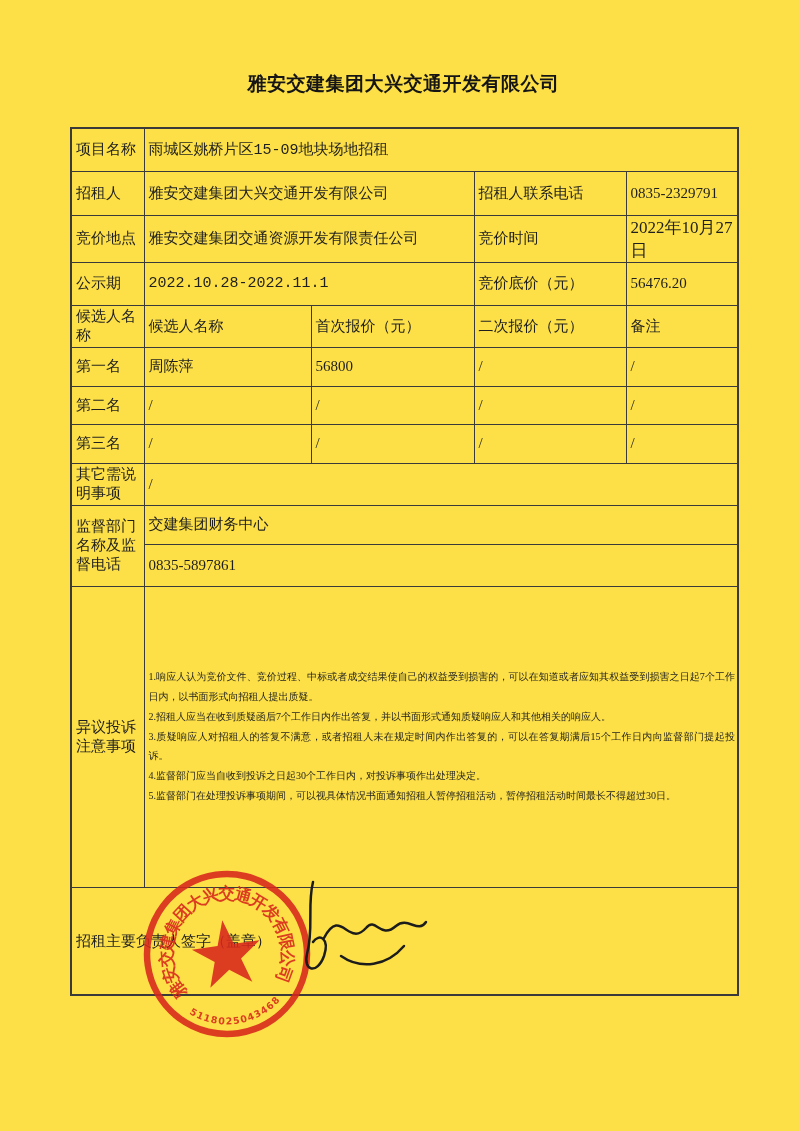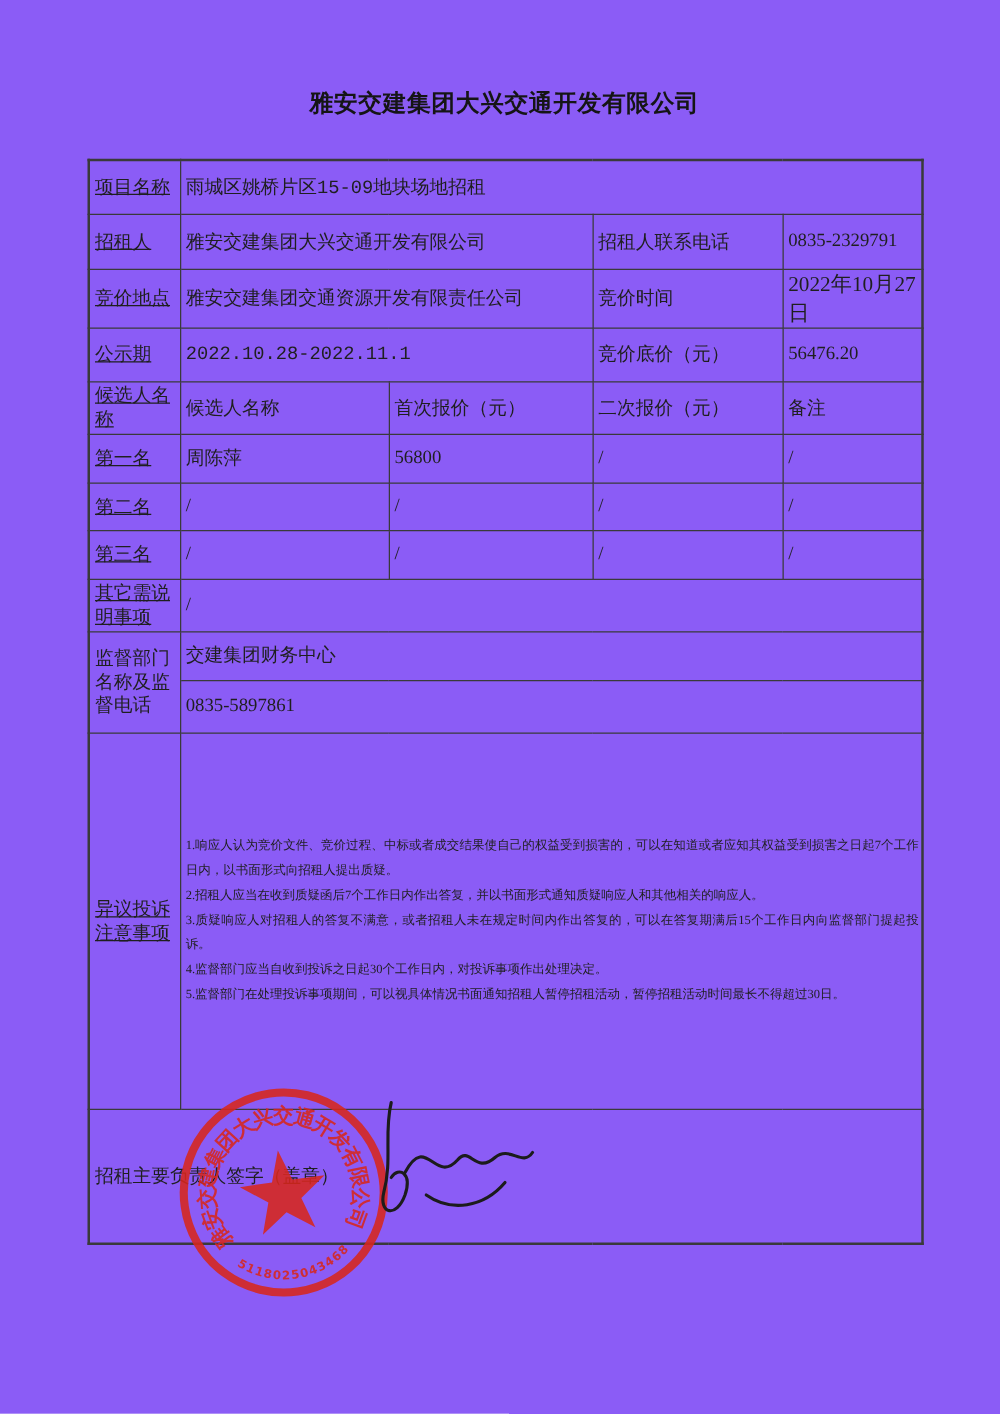--- a/index.html
+++ b/index.html
@@ -1,28 +1,28 @@
 <!DOCTYPE html>
 <html style="--seal-red: #d8271c;"><head>
 <meta charset="utf-8">
 <style>
   html,body{margin:0;padding:0;}
   body{width:800px;height:1131px;background:#fbfbfa;position:relative;overflow:hidden;
        font-family:"Liberation Serif","DejaVu Serif",serif;color:#1f1f1f;}
-  .page{position:absolute;inset:0;background:#8b5cf6;}
+  .page{position:absolute;inset:0;background:#fde047;}
   .title{position:absolute;left:70px;top:72px;width:667px;text-align:center;
          font-family:"Liberation Sans","DejaVu Sans",sans-serif;
          font-weight:bold;font-size:19px;line-height:23.5px;color:#151515;letter-spacing:.5px;}
   table.doc{position:absolute;left:70px;top:127px;width:667px;border-collapse:collapse;
             table-layout:fixed;font-size:15px;border:2px solid #3a3a3a;}
   table.doc td{border:1px solid #3a3a3a;vertical-align:middle;padding:0 2px 0 4px;
                overflow:hidden;}
   td.c{padding:0;}
   td.v{padding-left:6px;font-family:Liberation Mono, monospace;}
-  td.lab{padding-left:3px;text-decoration:underline;}
+  td.lab{padding-left:3px;}
   td.lab-c{text-align:left;padding:0 2px;}
   td.notice-cell{padding:0 9px;font-size:10px;line-height:19.8px;text-align:justify;}
   td.sig-cell{position:relative;padding:0;border-radius:10px;}
   .sig-label{position:absolute;left:4px;top:50%;transform:translateY(-50%);white-space:nowrap;}
   .slash{font-family:"Liberation Serif",serif;}
   .seal{position:absolute;left:139px;top:866px;width:176px;height:176px;z-index:6;
         pointer-events:none;}
   .seal svg{display:block;}
   .seal .ring{fill:none;stroke:var(--seal-red,#d8271c);stroke-width:6.5;}
   .seal .star{fill:var(--seal-red,#d8271c);}

